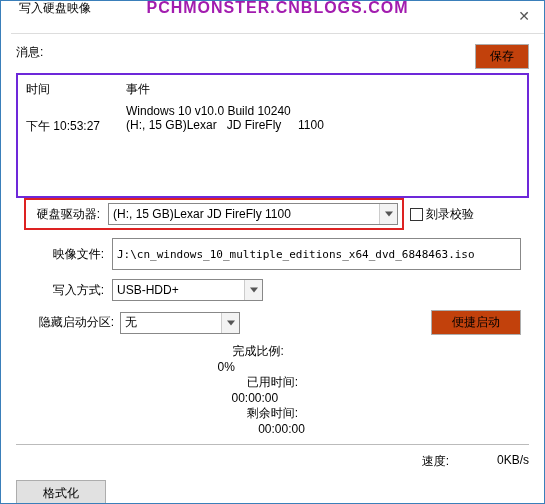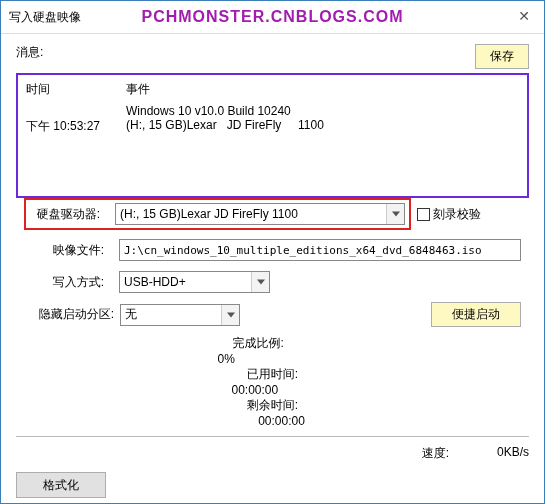--- a/index.html
+++ b/index.html
@@ -1,40 +1,40 @@
 <!DOCTYPE html>
 <html><head>
 <meta charset="utf-8">
 <style>
 * { box-sizing: border-box; margin: 0; padding: 0; font-family: "Microsoft YaHei", "SimSun", sans-serif; }
 body { background: #fff; width: 545px; height: 504px; border: 1px solid #3a7fba; position: relative; }
-.titlebar { height: 30px; display: flex; align-items: center; padding: 16px 8px; border-bottom: 1px solid #ddd; font-size: 12px; position: relative; }
+.titlebar { height: 30px; display: flex; align-items: flex-end; padding: 16px 8px; border-bottom: 1px solid #ddd; font-size: 12px; position: relative; margin-left: 10px; }
 .titlebar-title { flex: 0 0 auto; }
 .watermark { position: absolute; left: 50%; transform: translateX(-50%); color: #a21caf; font-size: 16px; font-weight: bold; letter-spacing: 1px; }
 .close-btn { position: absolute; right: 0; top: 0; width: 40px; height: 30px; display: flex; align-items: center; justify-content: center; font-size: 14px; color: #555; cursor: pointer; }
 .content { padding: 10px 15px; font-size: 12px; }
 .msg-row { display: flex; align-items: flex-start; justify-content: space-between; margin-bottom: 4px; }
-.btn { background: #fef9c3; border: 1px solid #adadad; padding: 3px 14px; font-size: 12px; cursor: pointer; }
+.btn { background: #c2410c; border: 1px solid #adadad; padding: 3px 14px; font-size: 12px; cursor: pointer; }
 .log-box { border: 2px solid #6d28d9; padding: 6px 8px; height: 125px; font-size: 12px; }
 .log-head { display: flex; margin-bottom: 6px; }
 .log-time-col { width: 100px; }
 .log-evt-col { flex: 1; }
 .log-row { display: flex; font-family: "SimSun", monospace; }
 .log-time { width: 100px; white-space: pre; }
 .log-evt { flex: 1; white-space: pre; }
 .annotation { text-align: center; color: #2b6fb5; font-size: 18px; font-weight: bold; margin: 10px 0 6px; }
 .form-area { padding: 0 8px; }
 .form-row { display: flex; align-items: center; margin-bottom: 8px; min-height: 24px; }
-.form-label { width: 80px; text-align: right; margin-right: 15px; font-size: 12px; }
+.form-label { width: 80px; text-align: right; margin-right: 8px; font-size: 12px; }
 .form-label-indent { width: 90px; text-align: right; margin-right: 6px; font-size: 12px; }
 .red-box { border: 2px solid #d22; padding: 3px 4px; display: flex; align-items: center; }
 .combo { border: 1px solid #888; background: #fff; height: 22px; display: flex; align-items: center; padding: 0 4px; font-size: 12px; font-family: "SimSun", monospace; position: relative; }
 .combo-arrow { position: absolute; right: 0; top: 0; bottom: 0; width: 18px; border-left: 1px solid #ccc; display: flex; align-items: center; justify-content: center; background: #f3f3f3; }
 .combo-arrow svg { width: 8px; height: 6px; }
-.text-input { border: 1px solid #888; background: #fff; height: 22px; padding: 0 4px; font-size: 11px; font-family: "SimSun", monospace; flex: 1; }
+.text-input { border: 1px solid #888; background: #fff; height: 32px; padding: 0 4px; font-size: 11px; font-family: "SimSun", monospace; flex: 1; }
 .checkbox-wrap { display: flex; align-items: center; margin-left: 6px; font-size: 12px; }
 .checkbox { width: 13px; height: 13px; border: 1px solid #333; margin-right: 3px; background: #fff; }
 .progress-row { display: flex; align-items: center; font-size: 12px; margin-top: 4px; flex-direction: column; }
 .progress-row .seg { display: flex; align-items: center; }
 .hr { border: none; border-top: 1px solid #bbb; margin: 8px 0; }
 .speed-row { display: flex; justify-content: flex-end; font-size: 12px; margin: 4px 0 10px; }
 .btn-row { display: flex; justify-content: center; gap: 30px; margin-top: 6px; flex-direction: column; }
 .btn-lg { width: 90px; height: 26px; background: #e1e1e1; border: 1px solid #adadad; font-size: 12px; cursor: pointer; display: flex; align-items: center; justify-content: center; }
 .btn-lg.disabled { color: #999; }
 .red-btn-wrap { border: 2px solid #d22; padding: 8px; }

